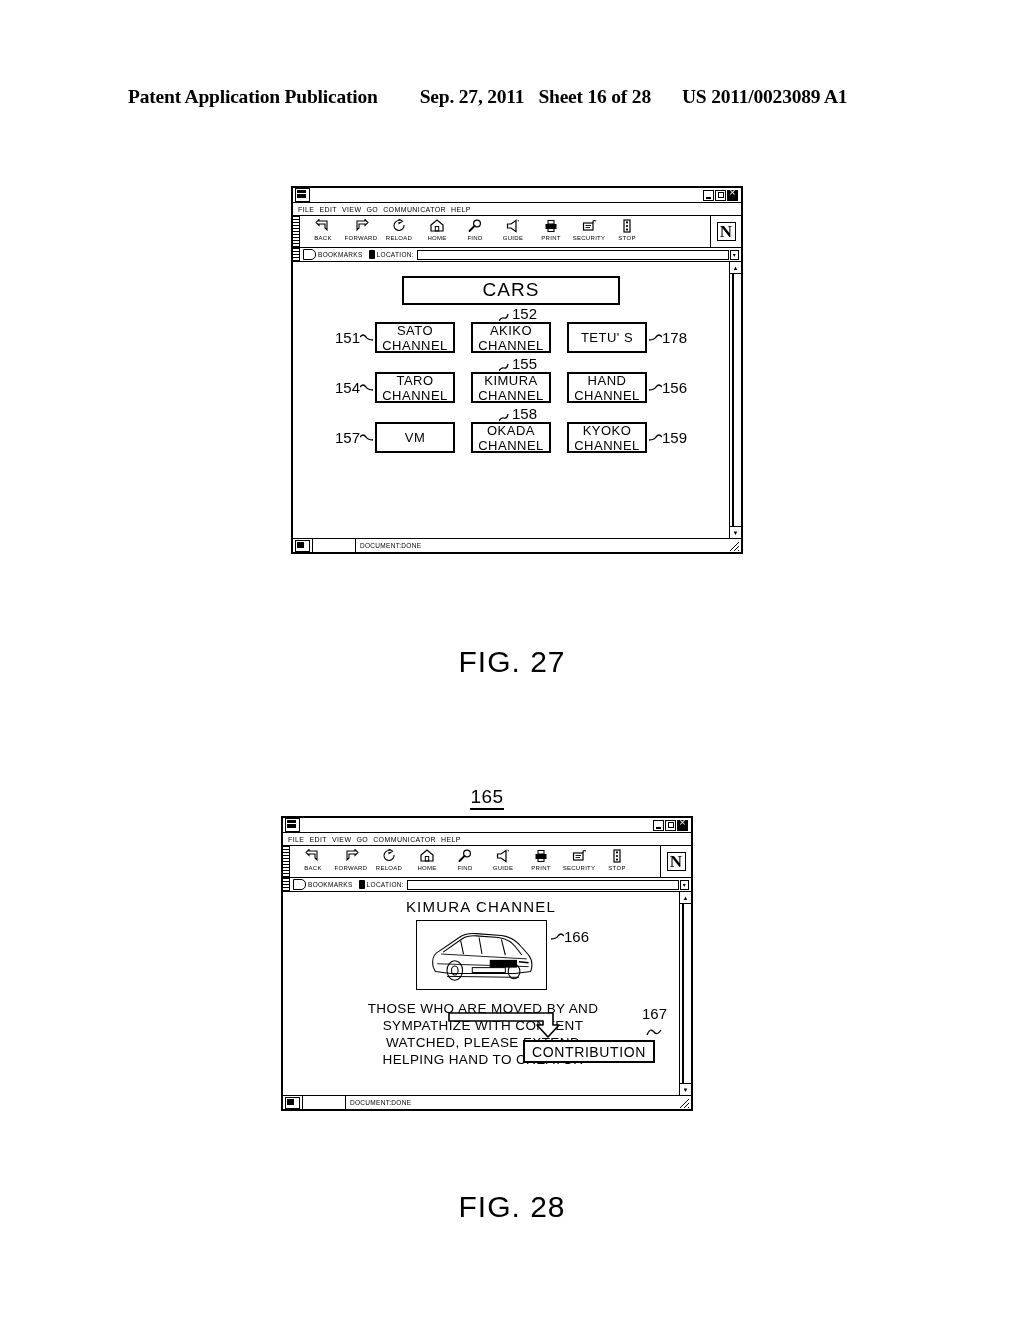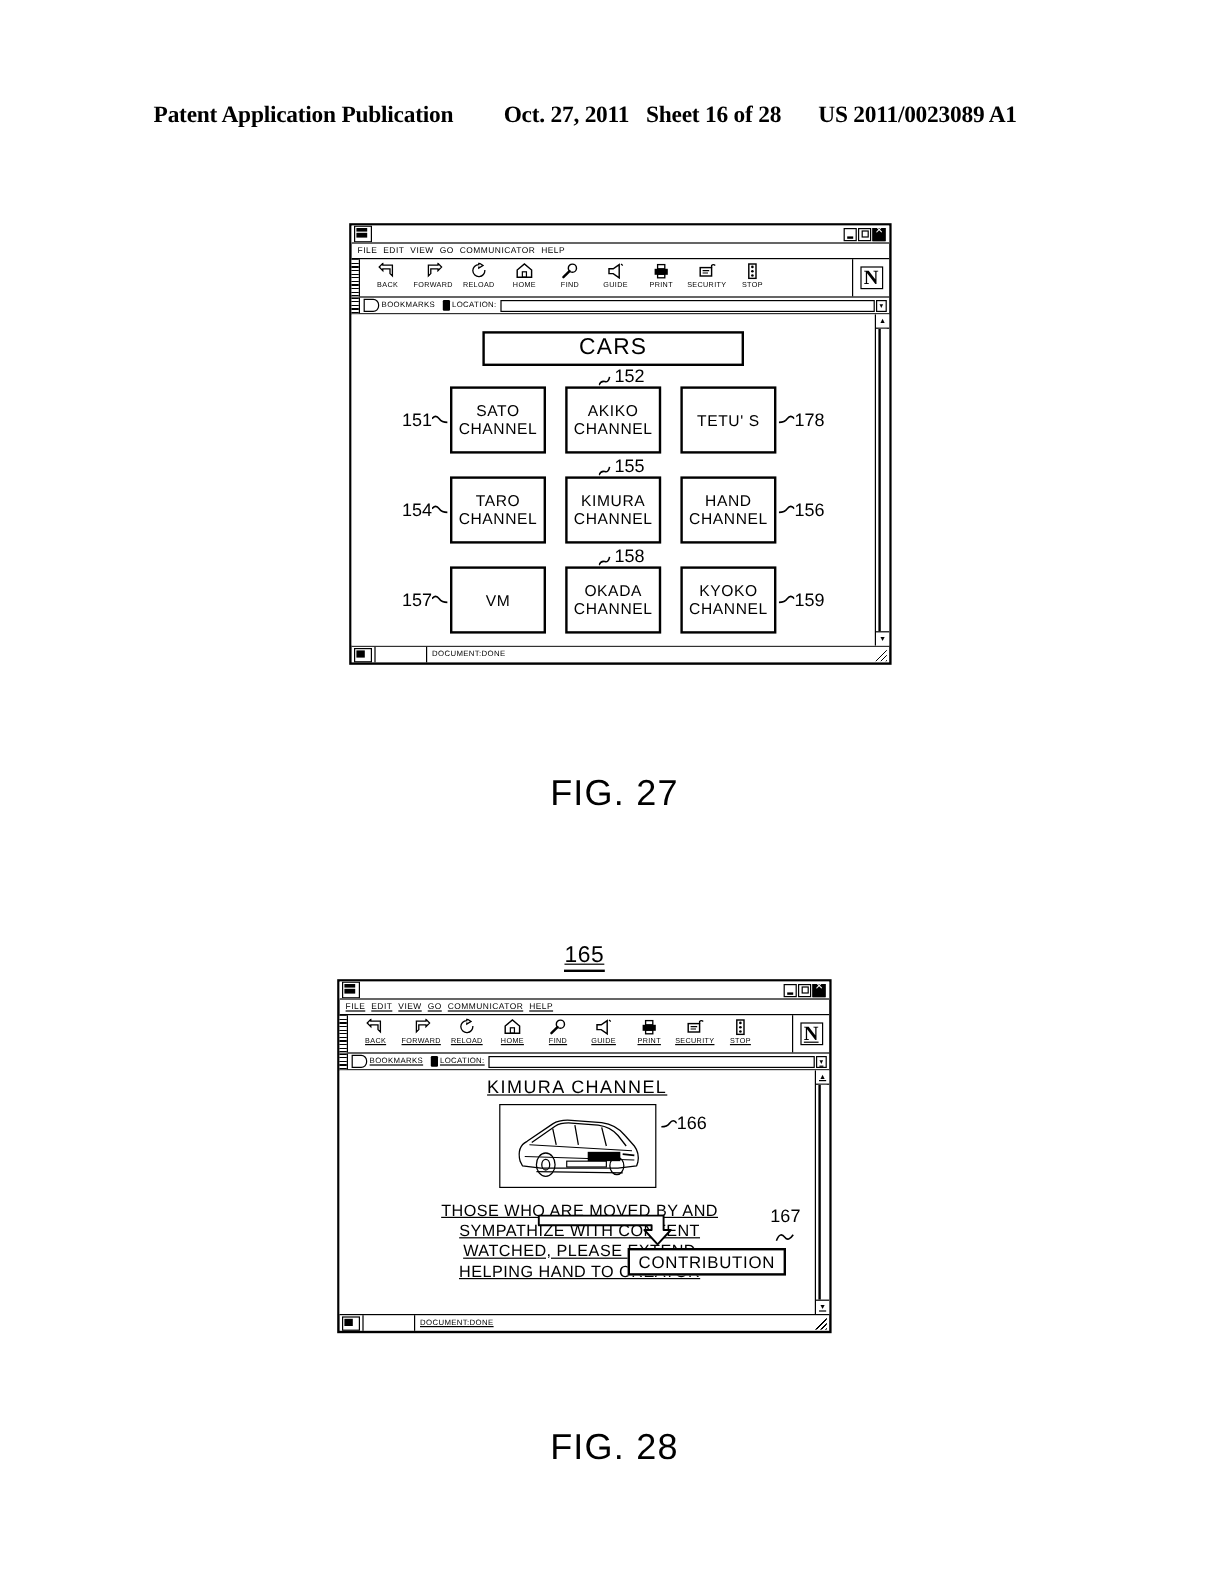--- a/index.html
+++ b/index.html
@@ -33,21 +33,21 @@
   }
   .hdr-pub  { }
   .hdr-date { margin-left: 42px; }
   .hdr-sheet{ margin-left: 14px; }
   .hdr-num  { margin-left: 31px; }
 
   
   .figure { position: absolute; }
 
   #figure-27 { left: 291px; top: 186px; width: 452px; }
-  #figure-28 { left: 281px; top: 786px; width: 412px; text-decoration: underline; }
+  #figure-28 { left: 281px; top: 786px; width: 412px; }
 
   .fig-ref {
     text-align: center;
     font-family: "Liberation Sans", sans-serif;
     font-size: 19px;
     letter-spacing: 0.5px;
     margin-bottom: 8px;
   }
   .fig-ref span {
     border-bottom: 2px solid #000;
@@ -361,21 +361,21 @@
     align-items: center;
   }
   .channel-row {
     display: flex;
     align-items: center;
     gap: 16px;
     position: relative;
   }
   .chbox {
     width: 80px;
-    height: 56px;
+    height: 31px;
     border: 2px solid #000;
     box-sizing: border-box;
     display: flex;
     flex-direction: column;
     align-items: center;
     justify-content: center;
     font-size: 13px;
     line-height: 15px;
     letter-spacing: 0.5px;
     text-align: center;
@@ -490,21 +490,21 @@
     font-size: 15px;
     text-align: center;
   }
   .ref-167 .sq { display:block; margin: 0 auto; }
 </style>
 </head>
 <body>
 
 <div class="page-header">
   <span class="hdr-pub">Patent Application Publication</span>
-  <span class="hdr-date">Oct. 27, 2011</span>
+  <span class="hdr-date">Sep. 27, 2011</span>
   <span class="hdr-sheet">Sheet 16 of 28</span>
   <span class="hdr-num">US 2011/0023089 A1</span>
 </div>
 
 <div class="figure" id="figure-27">
 
 
   <div class="browser" id="browser-150">
 
     <div class="titlebar">

